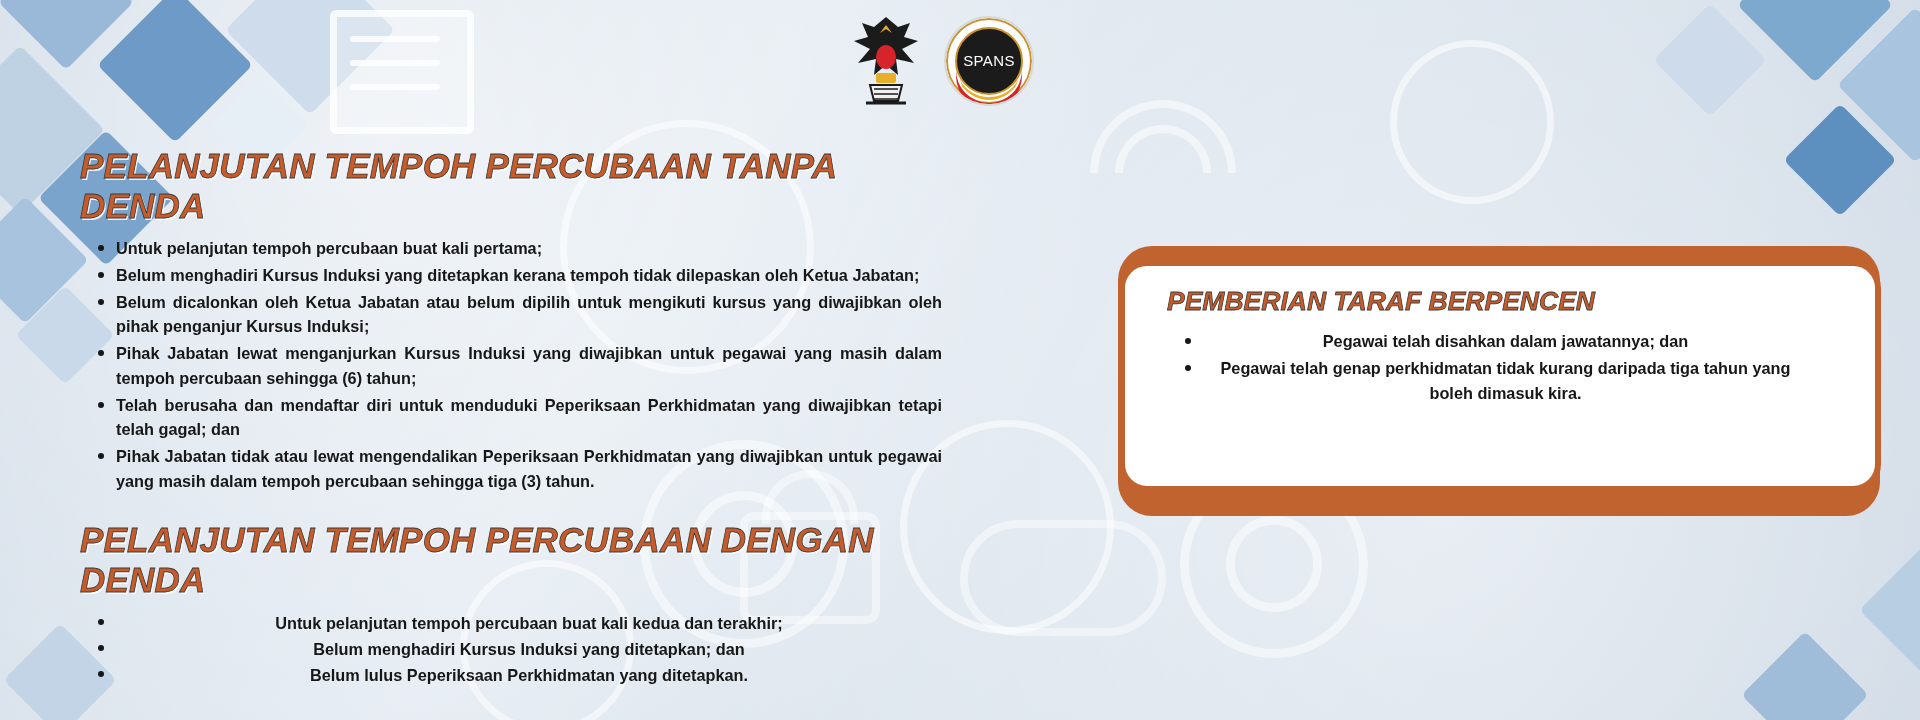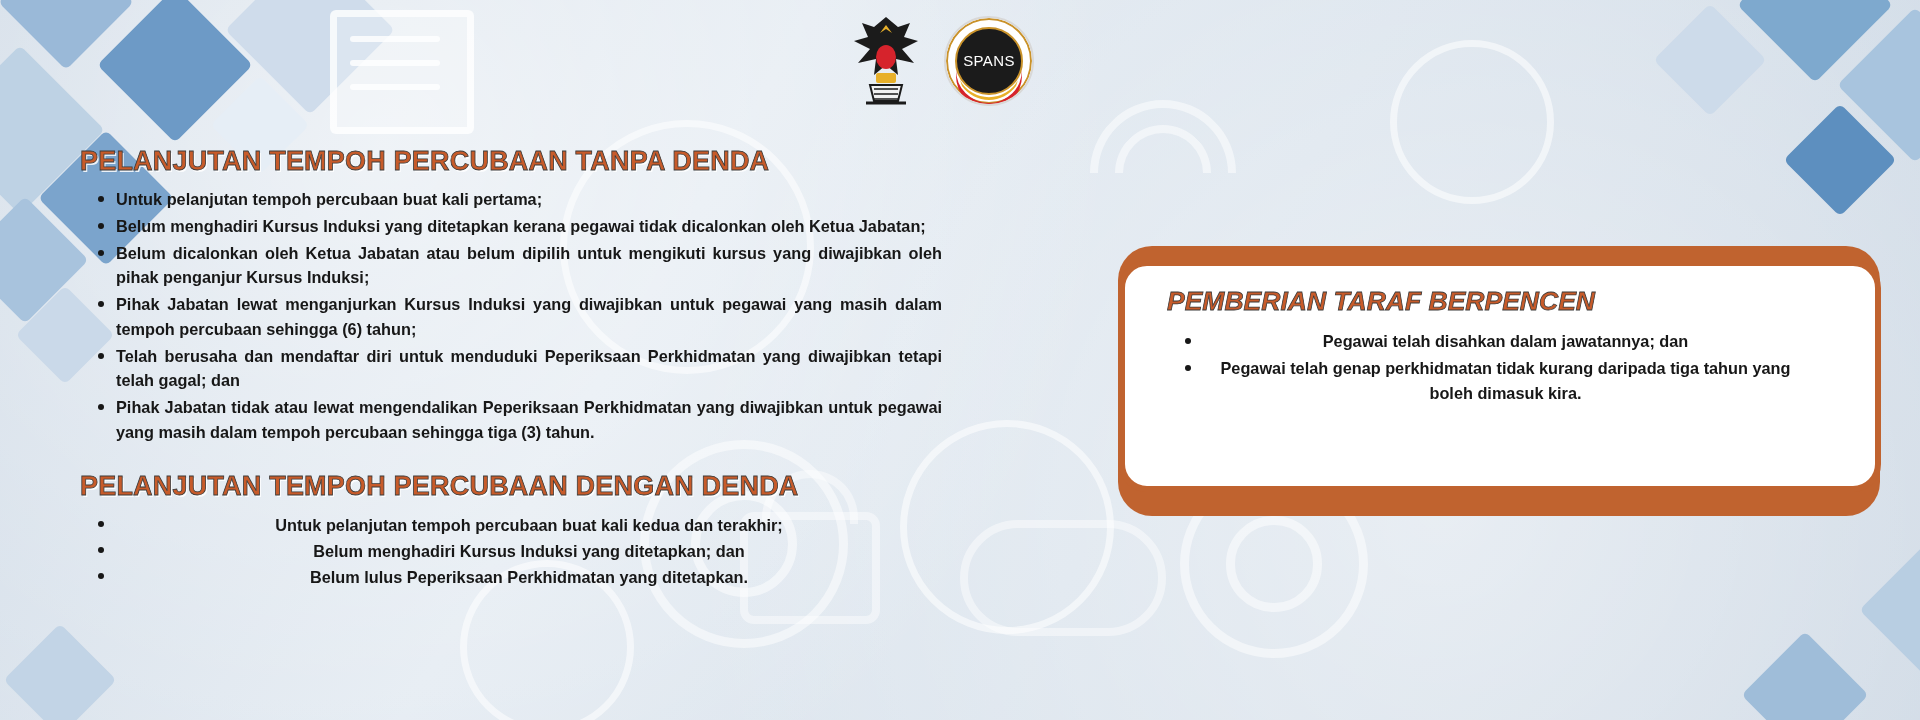--- a/index.html
+++ b/index.html
@@ -127,22 +127,23 @@
   }
 
   
   .left-col {
     position: absolute;
     left: 72px;
     top: 146px;
     width: 890px;
   }
   .heading {
-    font-size: 27px;
+    font-size: 35px;
     font-weight: bold;
+    font-style: italic;
     color: #c75b2a;
     letter-spacing: 0.2px;
     text-transform: uppercase;
     -webkit-text-stroke: 0.8px #3a3a3a;
     text-shadow: 1.5px 1.5px 0 rgba(255,255,255,0.85);
     margin: 0 0 10px 8px;
   }
   .heading.second {
     margin-top: 26px;
   }
@@ -280,21 +281,21 @@
         <circle cx="43" cy="43" r="33" fill="none" stroke="#c9922a" stroke-width="2"></circle>
       </svg>
       <span class="spans-text">SPANS</span>
     </div>
   </div>
 
   <div class="left-col">
     <h2 class="heading">PELANJUTAN TEMPOH PERCUBAAN TANPA DENDA</h2>
     <ul class="bullets">
       <li>Untuk pelanjutan tempoh percubaan buat kali pertama;</li>
-      <li>Belum menghadiri Kursus Induksi yang ditetapkan kerana pegawai tidak dicalonkan oleh Ketua Jabatan;</li>
+      <li>Belum menghadiri Kursus Induksi yang ditetapkan kerana tempoh tidak dilepaskan oleh Ketua Jabatan;</li>
       <li>Belum dicalonkan oleh Ketua Jabatan atau belum dipilih untuk mengikuti kursus yang diwajibkan oleh pihak penganjur Kursus Induksi;</li>
       <li>Pihak Jabatan lewat menganjurkan Kursus Induksi yang diwajibkan untuk pegawai yang masih dalam tempoh percubaan sehingga (6) tahun;</li>
       <li>Telah berusaha dan mendaftar diri untuk menduduki Peperiksaan Perkhidmatan yang diwajibkan tetapi telah gagal; dan</li>
       <li>Pihak Jabatan tidak atau lewat mengendalikan Peperiksaan Perkhidmatan yang diwajibkan untuk pegawai yang masih dalam tempoh percubaan sehingga tiga (3) tahun.</li>
     </ul>
 
     <h2 class="heading second">PELANJUTAN TEMPOH PERCUBAAN DENGAN DENDA</h2>
     <ul class="bullets tight">
       <li>Untuk pelanjutan tempoh percubaan buat kali kedua dan terakhir;</li>
       <li>Belum menghadiri Kursus Induksi yang ditetapkan; dan</li>

